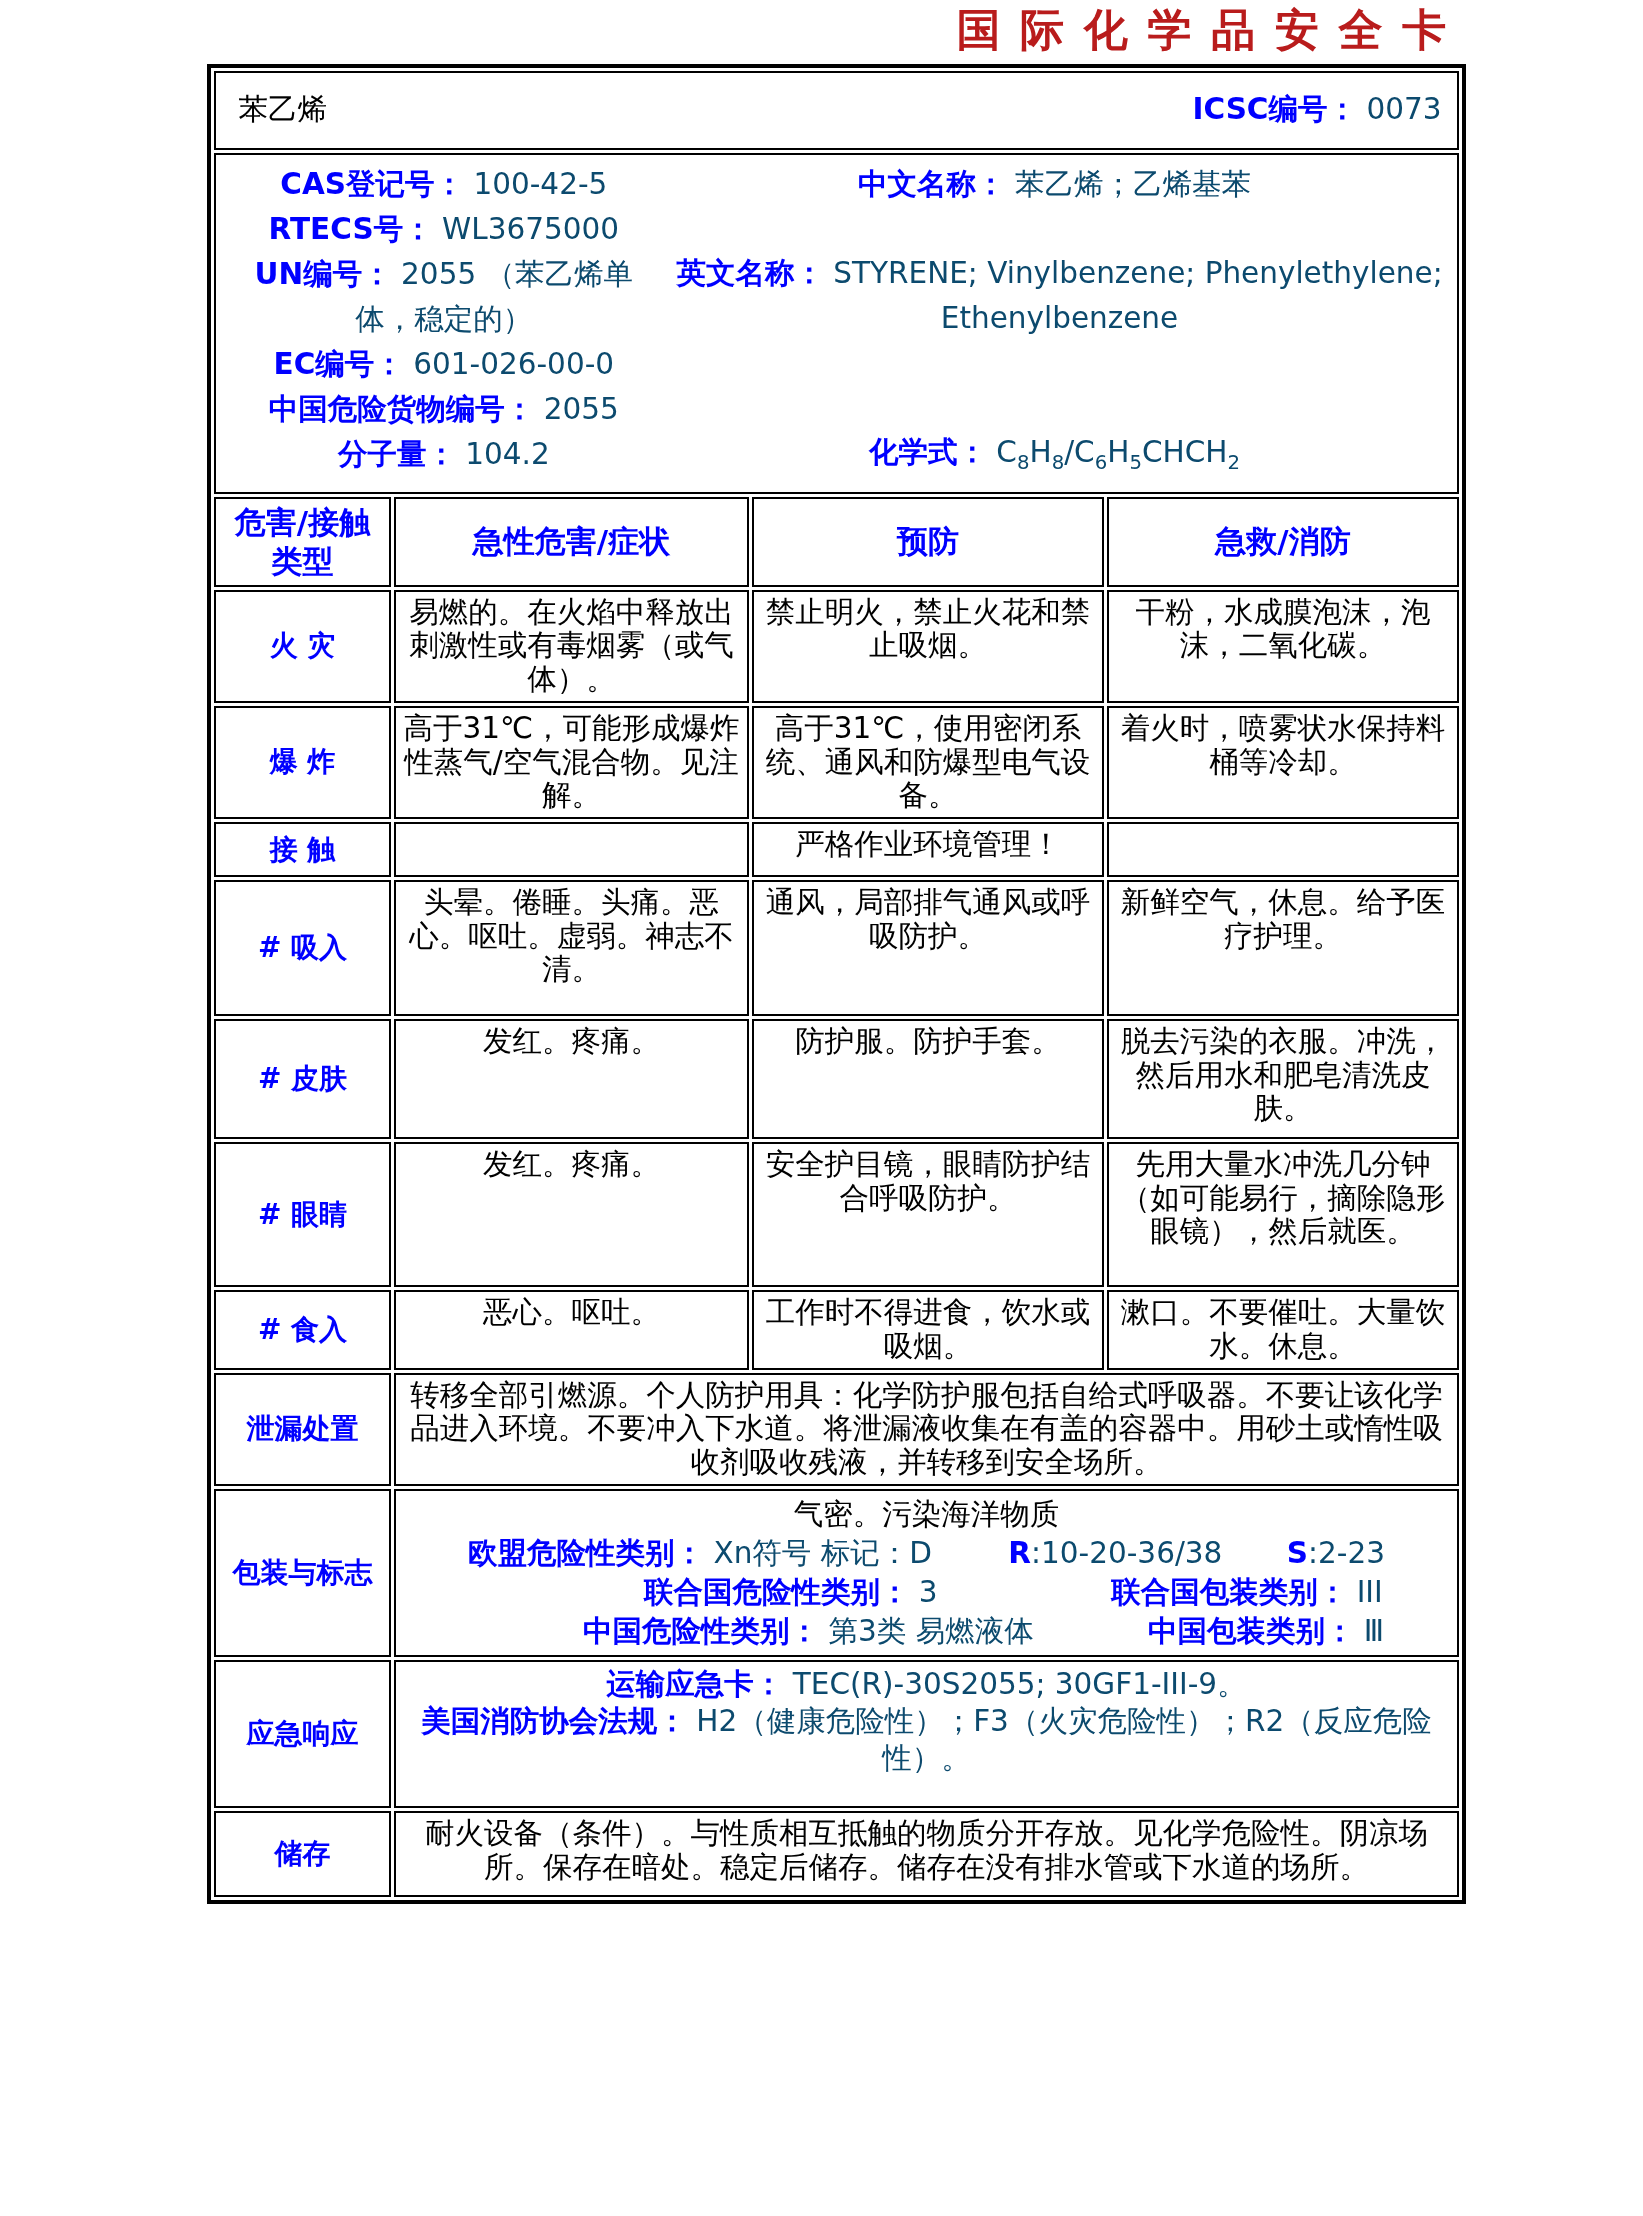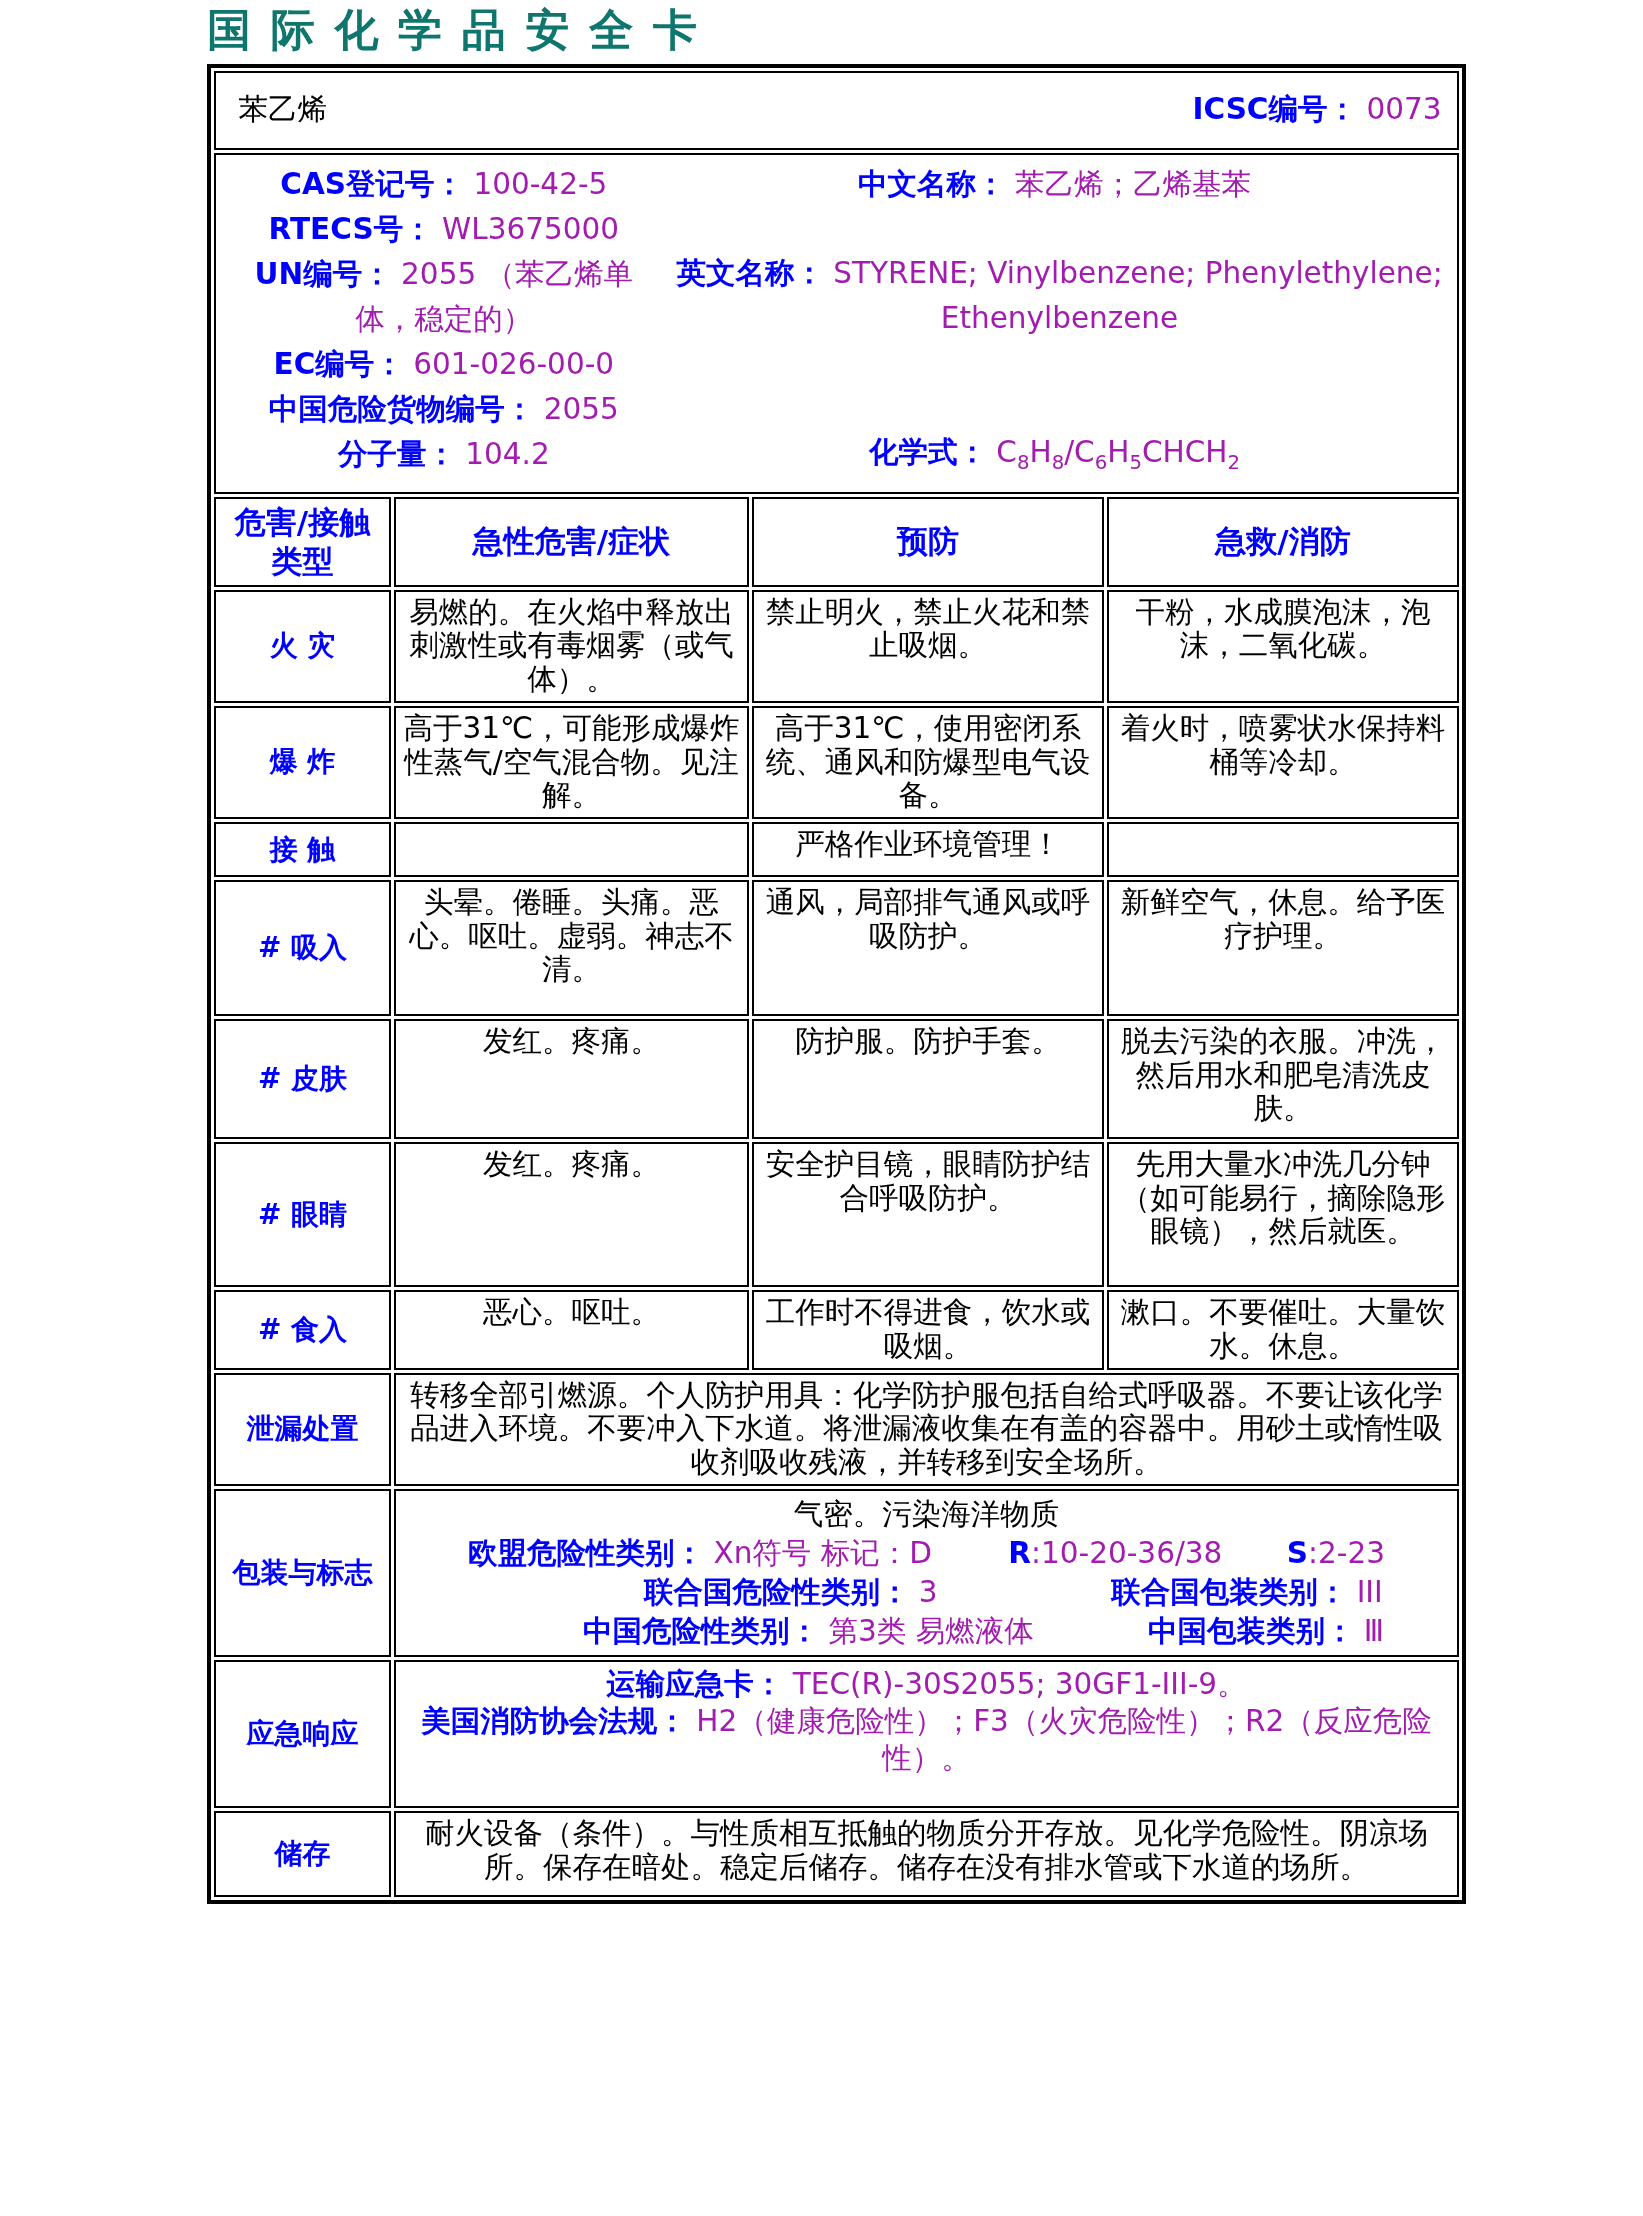--- a/index.html
+++ b/index.html
@@ -6,22 +6,22 @@
   html, body {
     margin: 0; padding: 0;
     width: 1644px; height: 2216px;
     background: #ffffff;
     font-family: "DejaVu Sans", "Liberation Sans", sans-serif;
     color: #000;
   }
   .page-title {
     width: 1259px;
     margin: 5.6px 0 0 207px;
-    text-align: left;
-    color: #0f766e;
+    text-align: right;
+    color: #b91c1c;
     font-size: 44px;
     font-weight: bold;
     letter-spacing: 19.7px;
     line-height: 1.1;
     white-space: nowrap;
   }
   table.card {
     margin: 9.8px 0 0 207px;
     width: 1259px;
     table-layout: fixed;
@@ -37,21 +37,21 @@
     border: 2.1px solid #000;
     vertical-align: top;
     padding: 4.2px 7px;
     font-size: 29.5px;
     line-height: 1.14;
     text-align: center;
     font-weight: normal;
     overflow: hidden;
   }
   .lbl { color: #0000ff; font-weight: bold; }
-  .val { color: #a21caf; }
+  .val { color: #0c4a6e; }
   
   td.name-row { height: 79px; vertical-align: middle; padding: 0 15.5px 0 22.5px; }
   .name-flex { display: flex; justify-content: space-between; align-items: center; }
   
   td.id-cell { padding: 7px 9.8px; }
   .id-grid { display: grid; grid-template-columns: 436px 1fr; }
   .id-grid div { line-height: 45px; }
   .en-name { margin-top: 44px; margin-left: 10px; }
   .formula-line { margin-top: 89px; }
   sub { font-size: 19.7px; }

